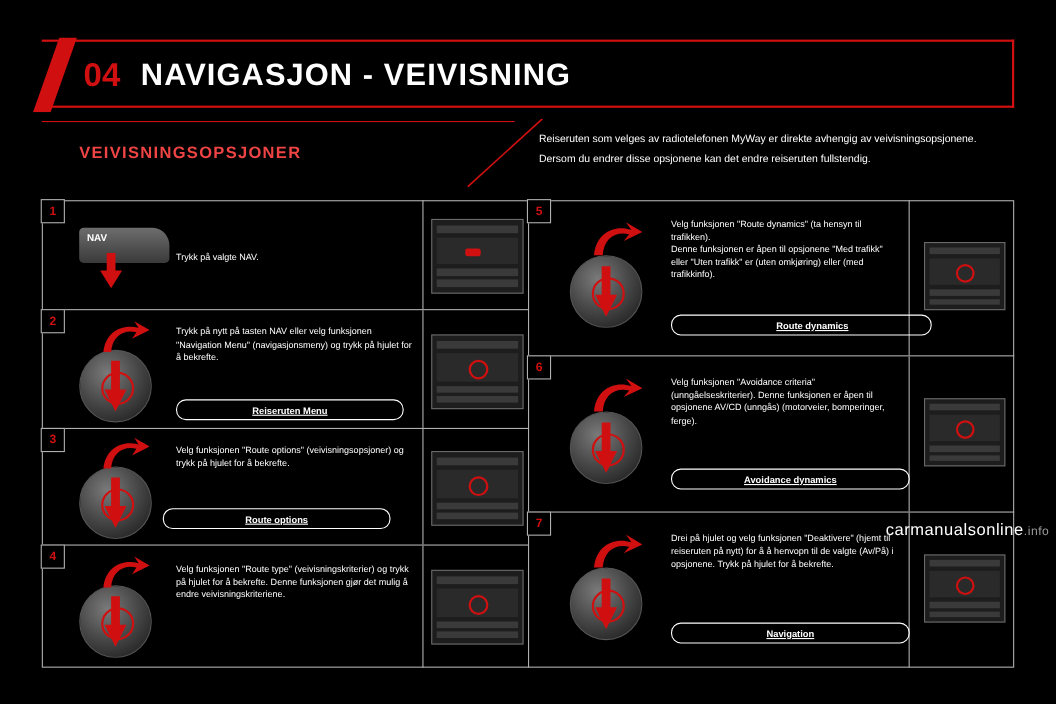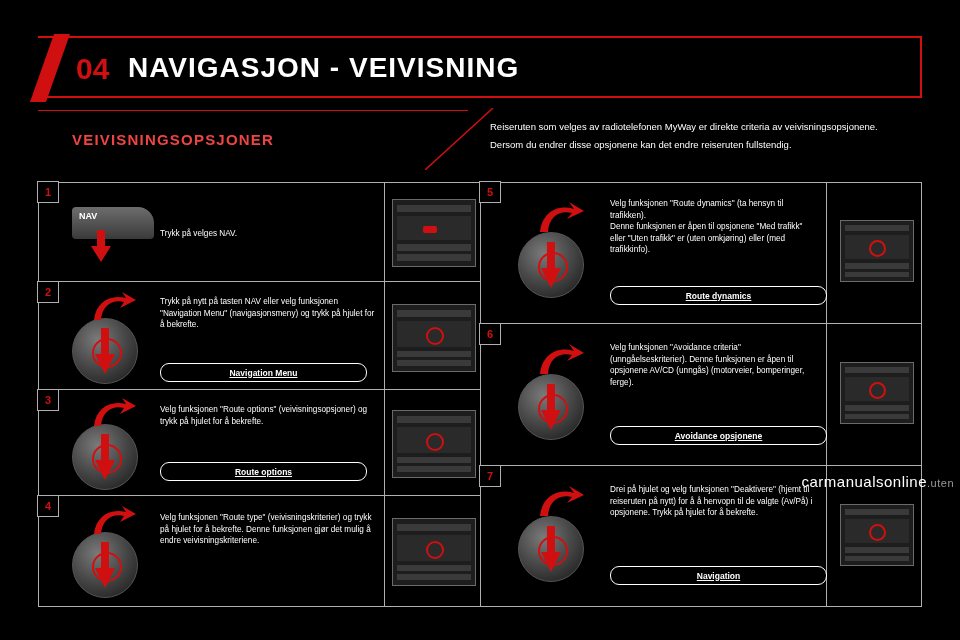--- a/index.html
+++ b/index.html
@@ -130,37 +130,37 @@
   <div class="chapter-num">04</div>
   <div class="chapter-title">NAVIGASJON - VEIVISNING</div>
 
   <div class="section-rule"></div>
   <svg class="section-diag" viewBox="0 0 70 62">
     <path d="M68 0 L0 62" stroke="#d01010" stroke-width="1.5" fill="none"></path>
   </svg>
   <div class="section-title">VEIVISNINGSOPSJONER</div>
 
   <div class="intro">
-    <div>Reiseruten som velges av radiotelefonen MyWay er direkte criteria av veivisningsopsjonene.</div>
+    <div>Reiseruten som velges av radiotelefonen MyWay er direkte avhengig av veivisningsopsjonene.</div>
     <div style="margin-top:4px;">Dersom du endrer disse opsjonene kan det endre reiseruten fullstendig.</div>
   </div>
 
   <div class="frame"></div>
   <div class="frame-vsplit"></div>
 
   <div class="row" style="left:38px;top:182px;width:442px;height:100px;">
     <div class="step-num">1</div>
     <div class="cell-img"></div>
   </div>
   <div class="navbtn">NAV</div>
 
   <svg style="position:absolute;left:88px;top:228px;width:26px;height:34px;" viewBox="0 0 26 34">
     <path d="M13 34 L3 18 L9 18 L9 2 L17 2 L17 18 L23 18 Z" fill="#d01010"></path>
   </svg>
-  <div class="body-text" style="left:160px;top:228px;width:215px;">Trykk på velges NAV.</div>
+  <div class="body-text" style="left:160px;top:228px;width:215px;">Trykk på valgte NAV.</div>
   <div class="scr" style="left:392px;top:199px;width:82px;height:66px;">
     <div class="bar" style="left:4px;top:5px;width:74px;height:7px;"></div>
     <div class="bar" style="left:4px;top:16px;width:74px;height:24px;background:#2a2a2a;"></div>
     <div class="car" style="left:30px;top:26px;width:14px;height:7px;"></div>
     <div class="bar" style="left:4px;top:44px;width:74px;height:7px;"></div>
     <div class="bar" style="left:4px;top:54px;width:74px;height:7px;"></div>
   </div>
 
   <div class="row" style="left:38px;top:282px;width:442px;height:108px;">
     <div class="step-num">2</div>
@@ -169,21 +169,21 @@
   <div class="knob" style="left:72px;top:318px;">
     <div class="ring"></div>
   </div>
   <svg style="position:absolute;left:92px;top:324px;width:26px;height:52px;" viewBox="0 0 26 52">
     <path d="M13 50 L3 30 L9 30 L9 4 L17 4 L17 30 L23 30 Z" fill="#d01010"></path>
   </svg>
   <svg style="position:absolute;left:92px;top:292px;width:44px;height:30px;" viewBox="0 0 44 30">
     <path d="M2 28 C4 10 18 2 34 6 L30 0 L44 8 L28 16 L32 10 C20 7 10 14 9 28 Z" fill="#d01010"></path>
   </svg>
   <div class="body-text" style="left:160px;top:296px;width:215px;">Trykk på nytt på tasten NAV eller velg funksjonen "Navigation Menu" (navigasjonsmeny) og trykk på hjulet for å bekrefte.</div>
-  <div class="pill" style="left:160px;top:363px;width:205px;">Navigation Menu</div>
+  <div class="pill" style="left:160px;top:363px;width:205px;">Reiseruten Menu</div>
   <div class="scr" style="left:392px;top:304px;width:82px;height:66px;">
     <div class="bar" style="left:4px;top:5px;width:74px;height:7px;"></div>
     <div class="bar" style="left:4px;top:16px;width:74px;height:26px;background:#2a2a2a;"></div>
     <div class="dot" style="left:33px;top:22px;width:14px;height:14px;"></div>
     <div class="bar" style="left:4px;top:46px;width:74px;height:6px;"></div>
     <div class="bar" style="left:4px;top:55px;width:74px;height:6px;"></div>
   </div>
 
   <div class="row" style="left:38px;top:390px;width:442px;height:106px;">
     <div class="step-num">3</div>
@@ -192,21 +192,21 @@
   <div class="knob" style="left:72px;top:424px;">
     <div class="ring"></div>
   </div>
   <svg style="position:absolute;left:92px;top:430px;width:26px;height:52px;" viewBox="0 0 26 52">
     <path d="M13 50 L3 30 L9 30 L9 4 L17 4 L17 30 L23 30 Z" fill="#d01010"></path>
   </svg>
   <svg style="position:absolute;left:92px;top:398px;width:44px;height:30px;" viewBox="0 0 44 30">
     <path d="M2 28 C4 10 18 2 34 6 L30 0 L44 8 L28 16 L32 10 C20 7 10 14 9 28 Z" fill="#d01010"></path>
   </svg>
   <div class="body-text" style="left:160px;top:404px;width:215px;">Velg funksjonen "Route options" (veivisningsopsjoner) og trykk på hjulet for å bekrefte.</div>
-  <div class="pill" style="left:160px;top:462px;width:205px;text-align:right;">Route options</div>
+  <div class="pill" style="left:148px;top:462px;width:205px;text-align:right;">Route options</div>
   <div class="scr" style="left:392px;top:410px;width:82px;height:66px;">
     <div class="bar" style="left:4px;top:5px;width:74px;height:7px;"></div>
     <div class="bar" style="left:4px;top:16px;width:74px;height:26px;background:#2a2a2a;"></div>
     <div class="dot" style="left:33px;top:22px;width:14px;height:14px;"></div>
     <div class="bar" style="left:4px;top:46px;width:74px;height:6px;"></div>
     <div class="bar" style="left:4px;top:55px;width:74px;height:6px;"></div>
   </div>
 
   <div class="row last" style="left:38px;top:496px;width:442px;height:111px;">
     <div class="step-num">4</div>
@@ -238,21 +238,21 @@
     <div class="ring"></div>
   </div>
   <svg style="position:absolute;left:538px;top:238px;width:26px;height:52px;" viewBox="0 0 26 52">
     <path d="M13 50 L3 30 L9 30 L9 4 L17 4 L17 30 L23 30 Z" fill="#d01010"></path>
   </svg>
   <svg style="position:absolute;left:538px;top:202px;width:46px;height:32px;" viewBox="0 0 46 32">
     <path d="M2 30 C4 10 20 2 36 7 L31 0 L46 9 L29 17 L34 11 C21 8 11 15 10 30 Z" fill="#d01010"></path>
   </svg>
   <div class="body-text" style="left:610px;top:198px;width:205px;white-space:pre-line;">Velg funksjonen "Route dynamics" (ta hensyn til trafikken).
 Denne funksjonen er åpen til opsjonene "Med trafikk" eller "Uten trafikk" er (uten omkjøring) eller (med trafikkinfo).</div>
-  <div class="pill" style="left:610px;top:286px;width:215px;">Route dynamics</div>
+  <div class="pill" style="left:610px;top:286px;width:215px;padding-left:20px;">Route dynamics</div>
   <div class="scr" style="left:840px;top:220px;width:72px;height:60px;">
     <div class="bar" style="left:4px;top:4px;width:64px;height:6px;"></div>
     <div class="bar" style="left:4px;top:14px;width:64px;height:24px;background:#2a2a2a;"></div>
     <div class="dot" style="left:28px;top:19px;width:13px;height:13px;"></div>
     <div class="bar" style="left:4px;top:42px;width:64px;height:6px;"></div>
     <div class="bar" style="left:4px;top:51px;width:64px;height:5px;"></div>
   </div>
 
   <div class="row" style="left:480px;top:324px;width:442px;height:142px;">
     <div class="step-num">6</div>
@@ -261,21 +261,21 @@
   <div class="knob" style="left:518px;top:374px;">
     <div class="ring"></div>
   </div>
   <svg style="position:absolute;left:538px;top:380px;width:26px;height:52px;" viewBox="0 0 26 52">
     <path d="M13 50 L3 30 L9 30 L9 4 L17 4 L17 30 L23 30 Z" fill="#d01010"></path>
   </svg>
   <svg style="position:absolute;left:538px;top:344px;width:46px;height:32px;" viewBox="0 0 46 32">
     <path d="M2 30 C4 10 20 2 36 7 L31 0 L46 9 L29 17 L34 11 C21 8 11 15 10 30 Z" fill="#d01010"></path>
   </svg>
   <div class="body-text" style="left:610px;top:342px;width:205px;">Velg funksjonen "Avoidance criteria" (unngåelseskriterier). Denne funksjonen er åpen til opsjonene AV/CD (unngås) (motorveier, bomperinger, ferge).</div>
-  <div class="pill" style="left:610px;top:426px;width:215px;">Avoidance opsjonene</div>
+  <div class="pill" style="left:610px;top:426px;width:215px;">Avoidance dynamics</div>
   <div class="scr" style="left:840px;top:362px;width:72px;height:60px;">
     <div class="bar" style="left:4px;top:4px;width:64px;height:6px;"></div>
     <div class="bar" style="left:4px;top:14px;width:64px;height:24px;background:#2a2a2a;"></div>
     <div class="dot" style="left:28px;top:19px;width:13px;height:13px;"></div>
     <div class="bar" style="left:4px;top:42px;width:64px;height:6px;"></div>
     <div class="bar" style="left:4px;top:51px;width:64px;height:5px;"></div>
   </div>
 
   <div class="row last" style="left:480px;top:466px;width:442px;height:141px;">
     <div class="step-num">7</div>
@@ -294,15 +294,15 @@
   <div class="pill" style="left:610px;top:566px;width:215px;">Navigation</div>
   <div class="scr" style="left:840px;top:504px;width:72px;height:60px;">
     <div class="bar" style="left:4px;top:4px;width:64px;height:6px;"></div>
     <div class="bar" style="left:4px;top:14px;width:64px;height:24px;background:#2a2a2a;"></div>
     <div class="dot" style="left:28px;top:19px;width:13px;height:13px;"></div>
     <div class="bar" style="left:4px;top:42px;width:64px;height:6px;"></div>
     <div class="bar" style="left:4px;top:51px;width:64px;height:5px;"></div>
   </div>
 
   <div class="watermark">
-    <span>carmanualsonline</span><span class="dim">.uten</span>
+    <span>carmanualsonline</span><span class="dim">.info</span>
   </div>
 </div>
 
 </body></html>

